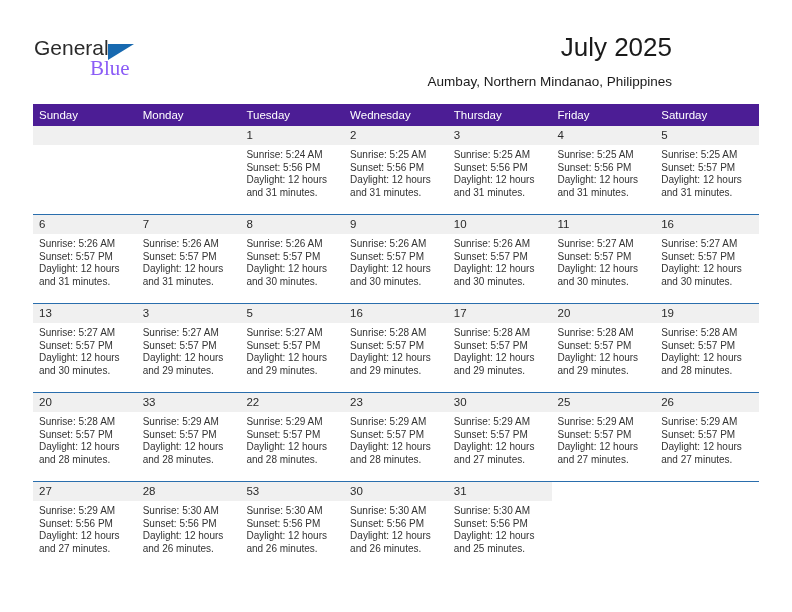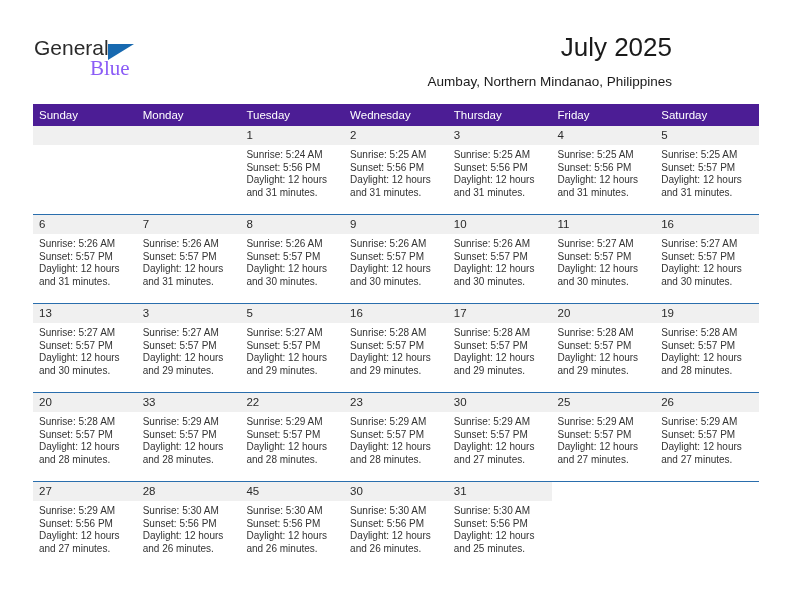--- a/index.html
+++ b/index.html
@@ -495,21 +495,21 @@
               <div class="info">
                 <div>Sunrise: 5:30 AM</div>
                 <div>Sunset: 5:56 PM</div>
                 <div>Daylight: 12 hours</div>
                 <div>and 26 minutes.</div>
               </div>
             </div>
           </td>
           <td>
             <div class="cell">
-              <div class="daynum">45</div>
+              <div class="daynum">53</div>
               <div class="info">
                 <div>Sunrise: 5:30 AM</div>
                 <div>Sunset: 5:56 PM</div>
                 <div>Daylight: 12 hours</div>
                 <div>and 26 minutes.</div>
               </div>
             </div>
           </td>
           <td>
             <div class="cell">

